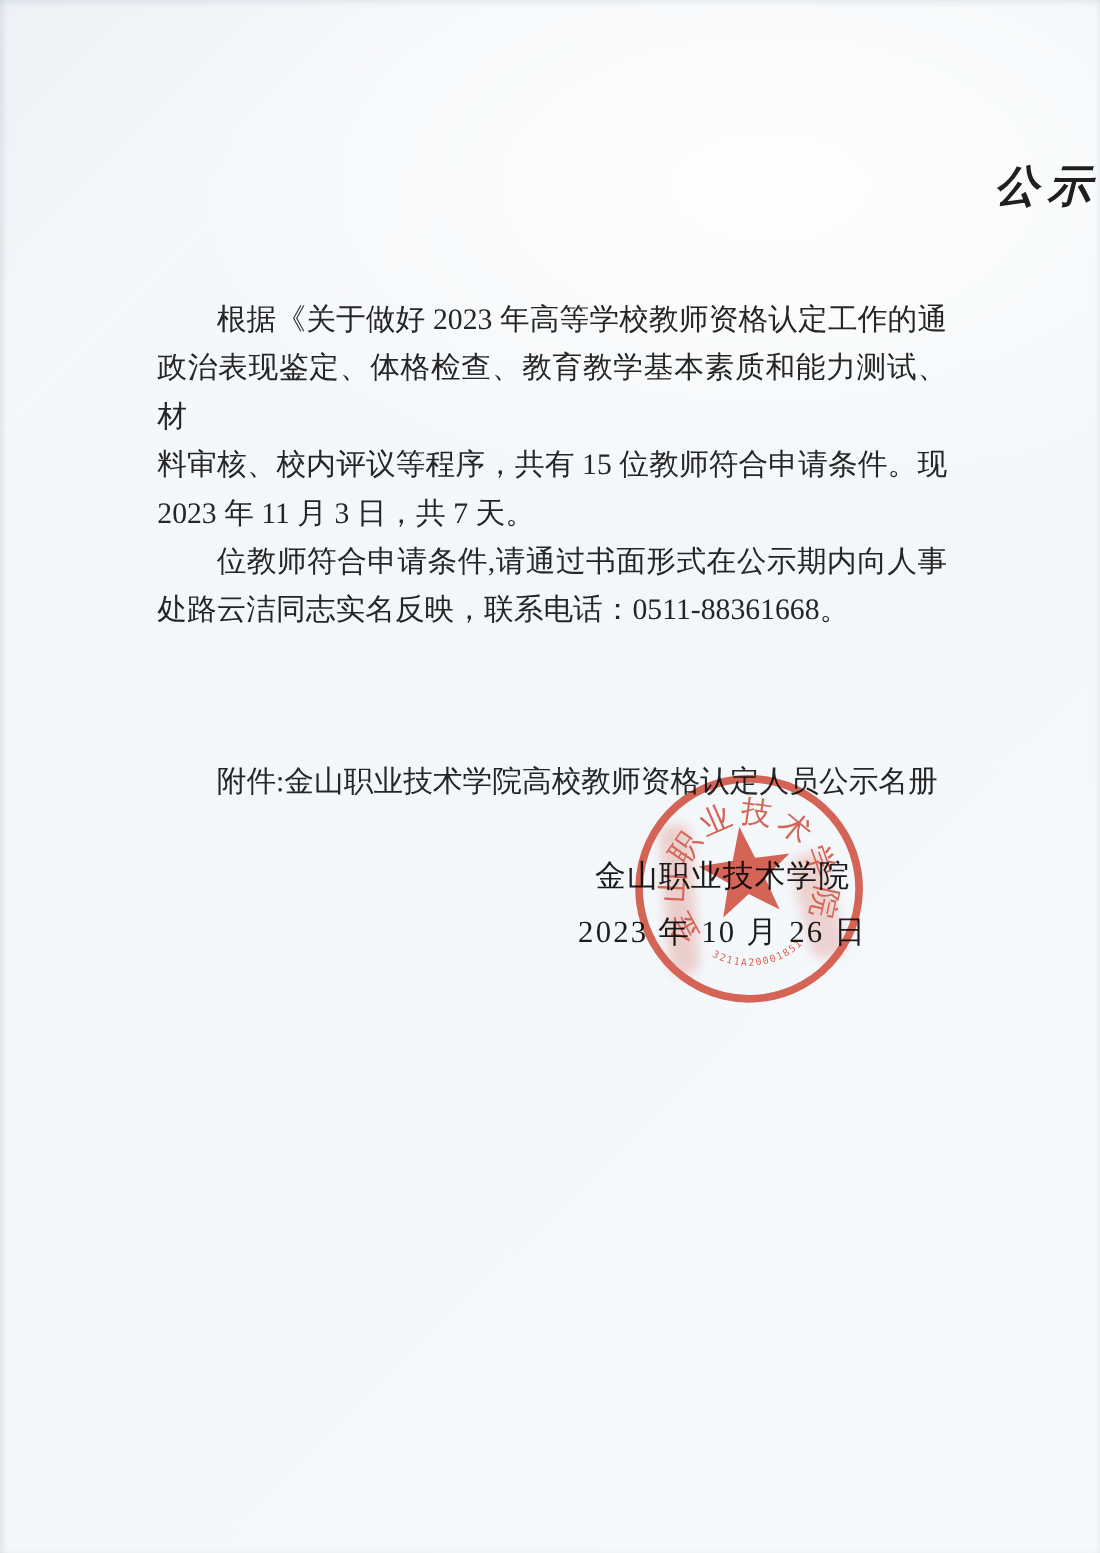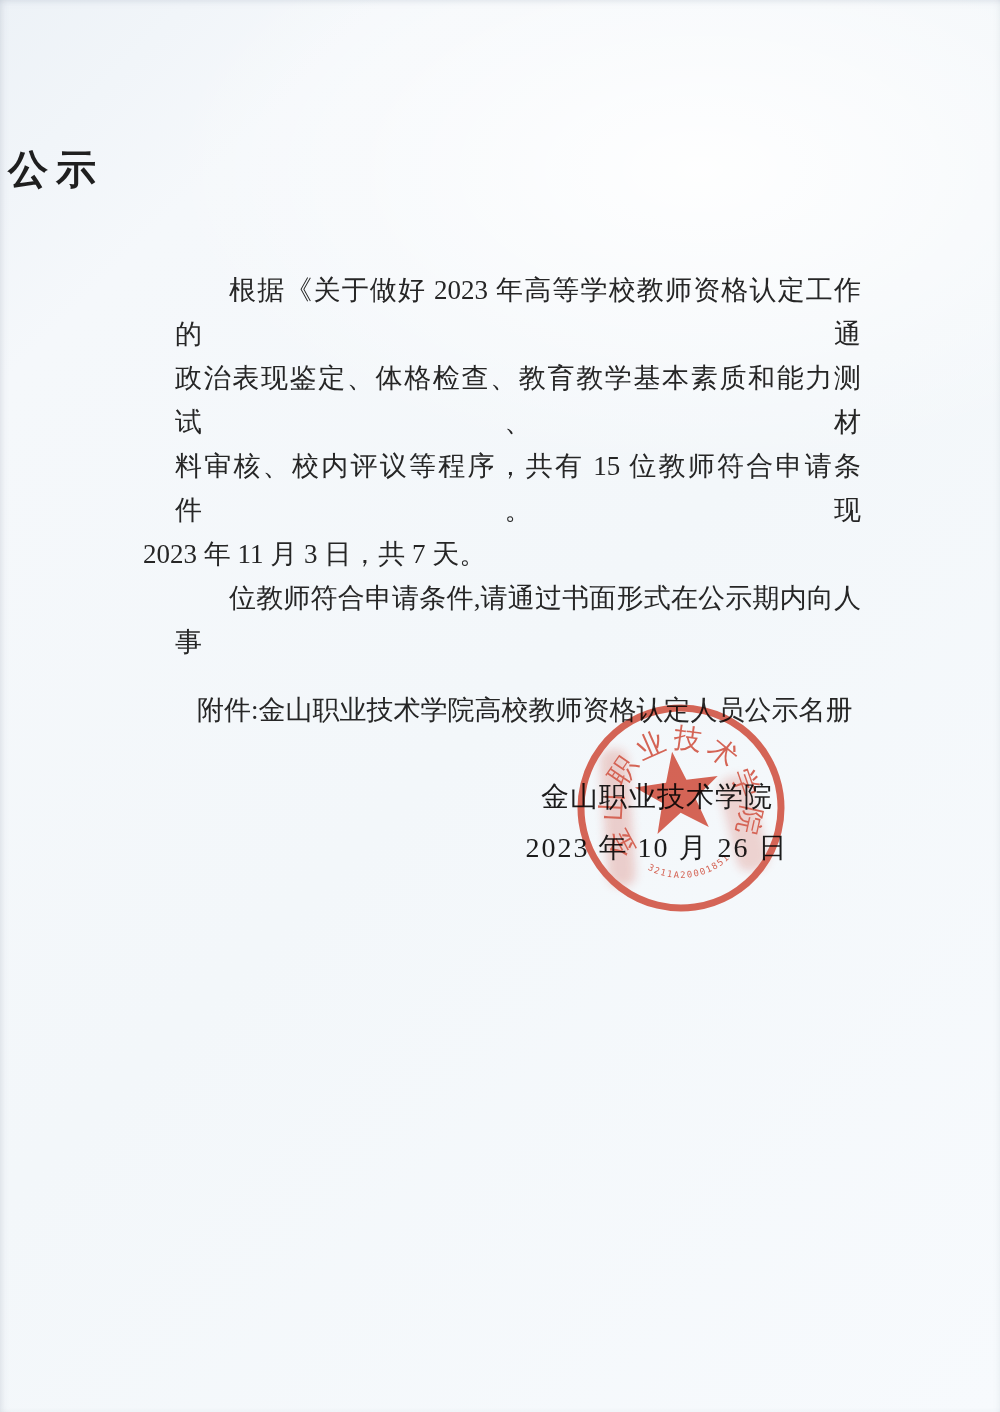--- a/index.html
+++ b/index.html
@@ -22,44 +22,44 @@
     overflow: hidden;
     font-family: "Liberation Serif", "DejaVu Serif", serif;
     color: #272727;
   }
   .doc-title {
     position: absolute;
     top: 146px;
     left: 0;
     width: 100%;
     margin: 0;
-    text-align: left;
+    text-align: right;
     font-size: 40px;
     line-height: 48px;
     font-weight: 700;
     letter-spacing: 8px;
     text-indent: 8px; 
     color: #1f1f1f;
+    font-style: italic;
   }
   .body-text {
     position: absolute;
     top: 268px;
     left: 143px;
     width: 718px;
     font-size: 27px;
     line-height: 44px;
     color: #262626;
   }
   .line { white-space: nowrap; }
   .line.fill {
     white-space: normal;
     text-align: justify;
     text-align-last: justify;
     text-justify: inter-ideograph;
-    margin-left: 32px;
   }
   .line.indent { text-indent: 2em; }
   .attachment {
     position: absolute;
     top: 688px;
     left: 143px;
     width: 760px;
     font-size: 27px;
     line-height: 44px;
     text-indent: 2em;
@@ -102,20 +102,21 @@
 <div class="page">
 
   <h1 class="doc-title">公示</h1>
 
   <div class="body-text">
     <div class="line fill indent">根据《关于做好 2023 年高等学校教师资格认定工作的通</div>
     <div class="line fill">政治表现鉴定、体格检查、教育教学基本素质和能力测试、材</div>
     <div class="line fill">料审核、校内评议等程序，共有 15 位教师符合申请条件。现</div>
     <div class="line">2023 年 11 月 3 日，共 7 天。</div>
     <div class="line fill indent">位教师符合申请条件,请通过书面形式在公示期内向人事</div>
+    <div class="line">处路云洁同志实名反映，联系电话：0511-88361668。</div>
   </div>
 
   <div class="attachment">附件:金山职业技术学院高校教师资格认定人员公示名册</div>
 
   <div class="signature">
     <div class="sig-org">金山职业技术学院</div>
     <div class="sig-date">2023 年 10 月 26 日</div>
   </div>
 
   <div class="seal">

